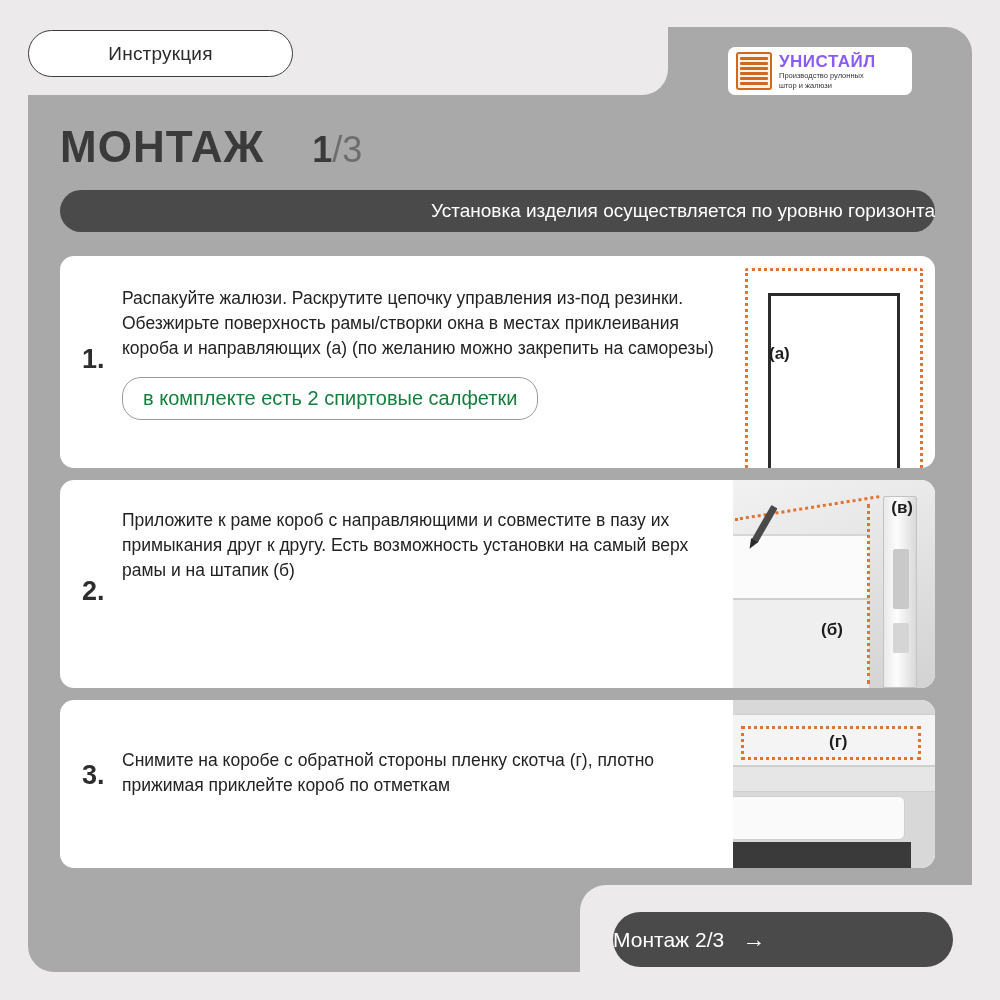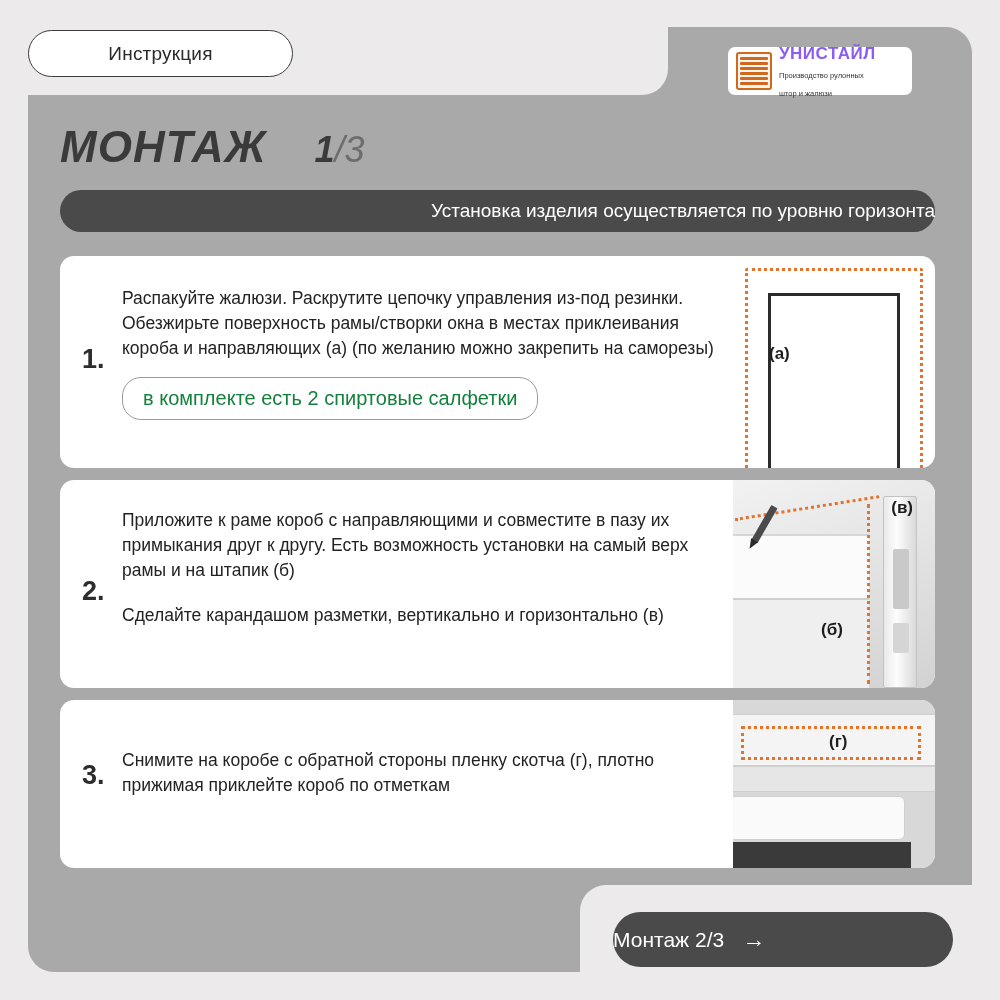--- a/index.html
+++ b/index.html
@@ -82,30 +82,29 @@
     display: block; height: 2.5px;
     background: #d1681f;
     border-radius: 1px;
   }
   .logo-text { margin-left: 7px; line-height: 1; }
   .logo-title {
     font-size: 17px; font-weight: bold;
     color: #8b5cf6; letter-spacing: .5px;
   }
   .logo-sub1, .logo-sub2 {
-    font-size: 7.5px; color: #333; margin-top: 10px;
+    font-size: 7.5px; color: #333; margin-top: 2px;
   }
 
   
   .heading {
     position: absolute;
     left: 60px; top: 122px;
     display: flex; align-items: baseline;
     z-index: 4;
-    font-style: italic;
   }
   .heading .title {
     font-size: 44px; font-weight: bold;
     color: #3a3a3a; letter-spacing: 1px;
   }
   .heading .step {
     margin-left: 48px;
     font-size: 36px; color: #3a3a3a;
   }
   .heading .step .cur { font-weight: bold; }
@@ -366,21 +365,20 @@
         <div class="win-inner"></div>
       </div>
       <div class="tag" id="tag-a">(а)</div>
     </div>
   </div>
 
   <div class="card" id="card2">
     <div class="num">2.</div>
     <div class="body">
       <p>Приложите к раме короб с направляющими и совместите в пазу их примыкания друг к другу. Есть возможность установки на самый верх рамы и на штапик (б)</p>
-      <p class="second">Сделайте карандашом разметки, вертикально и горизонтально (в)</p>
     </div>
     <div class="illus">
       <div class="c2-bg"></div>
       <div class="c2-panel"></div>
       <div class="c2-panel2"></div>
       <div class="c2-rail">
         <div class="slot"></div>
         <div class="slot2"></div>
       </div>
       <div class="c2-dotline-h"></div>

